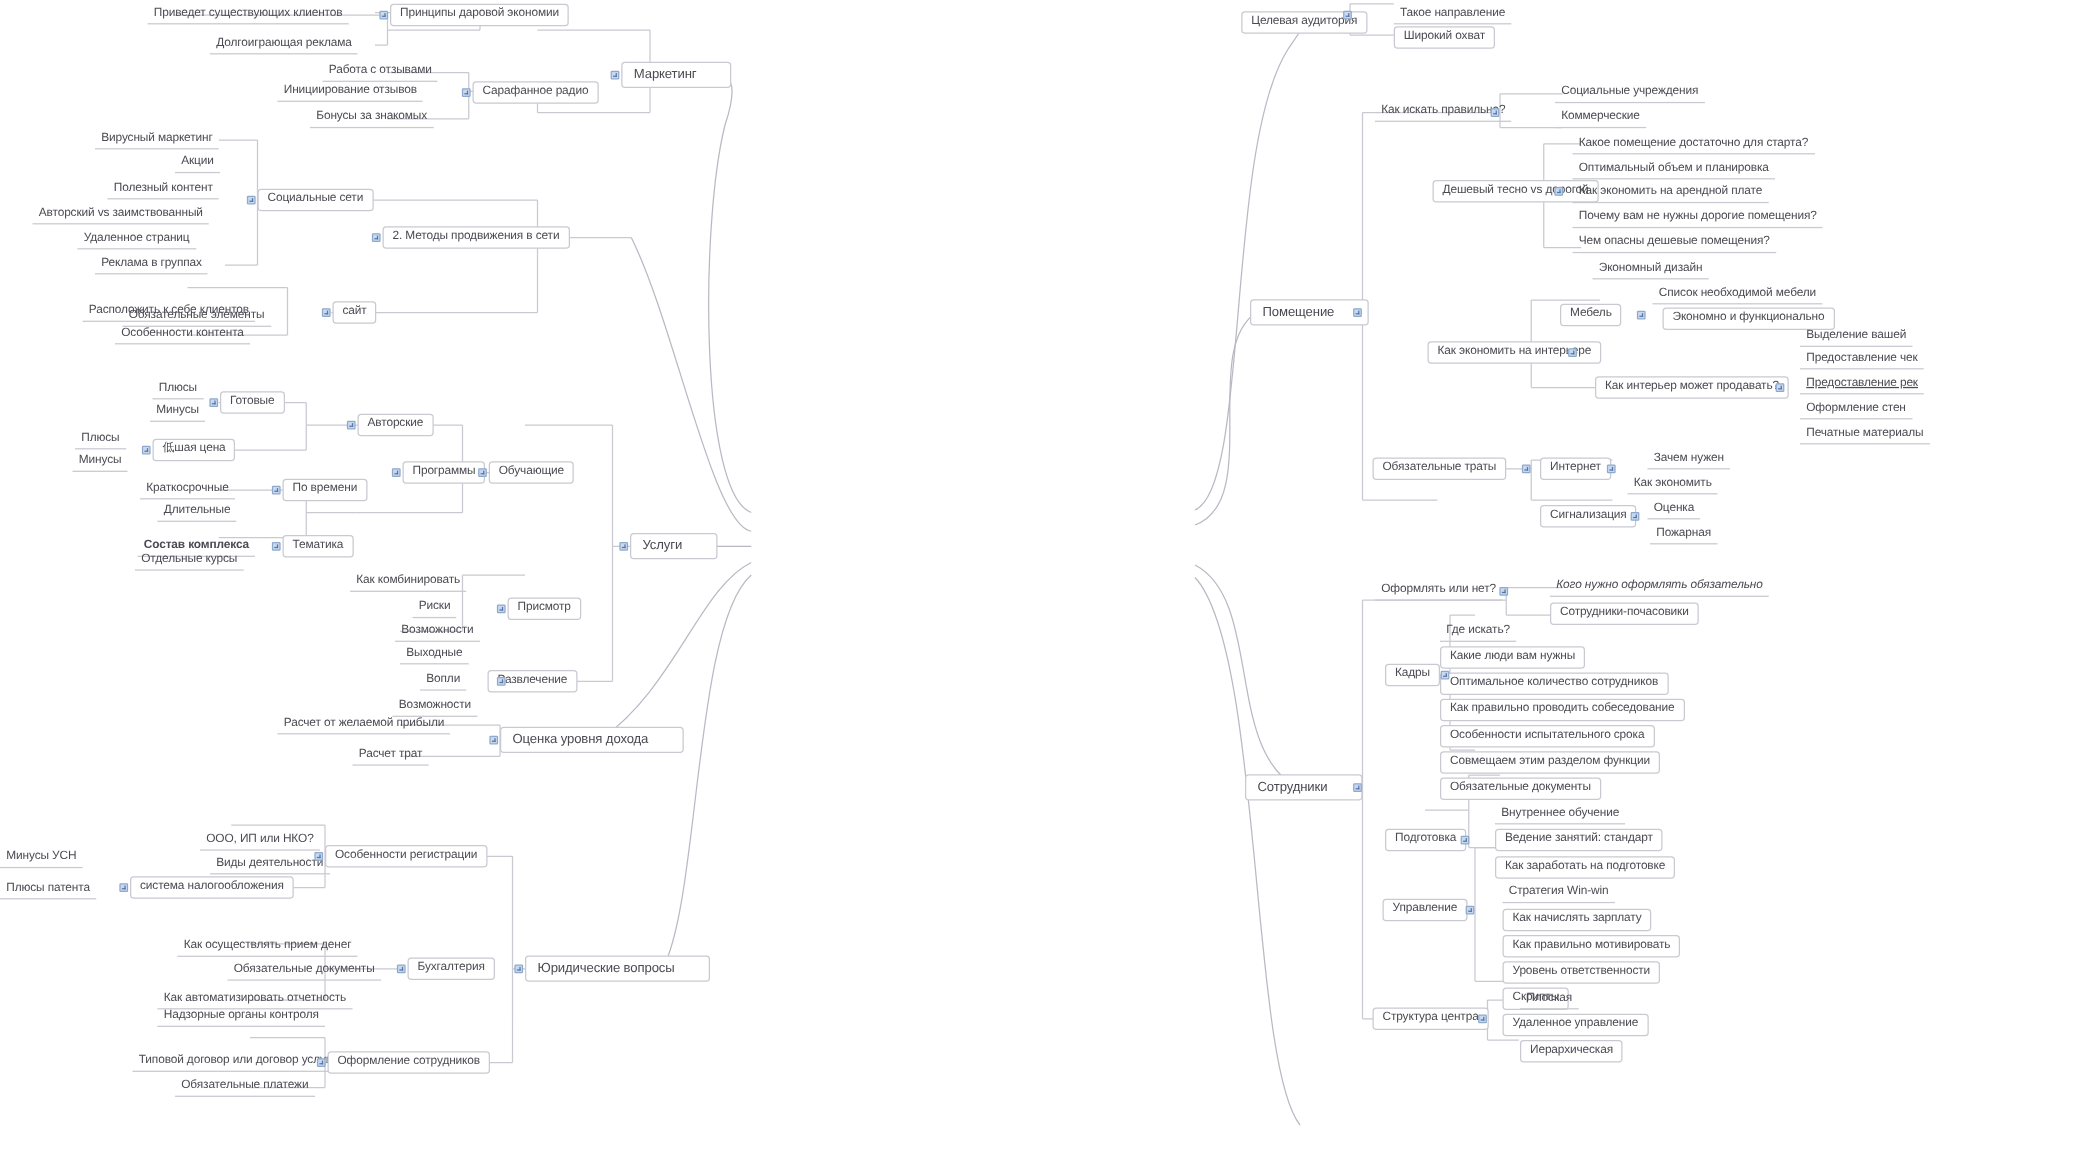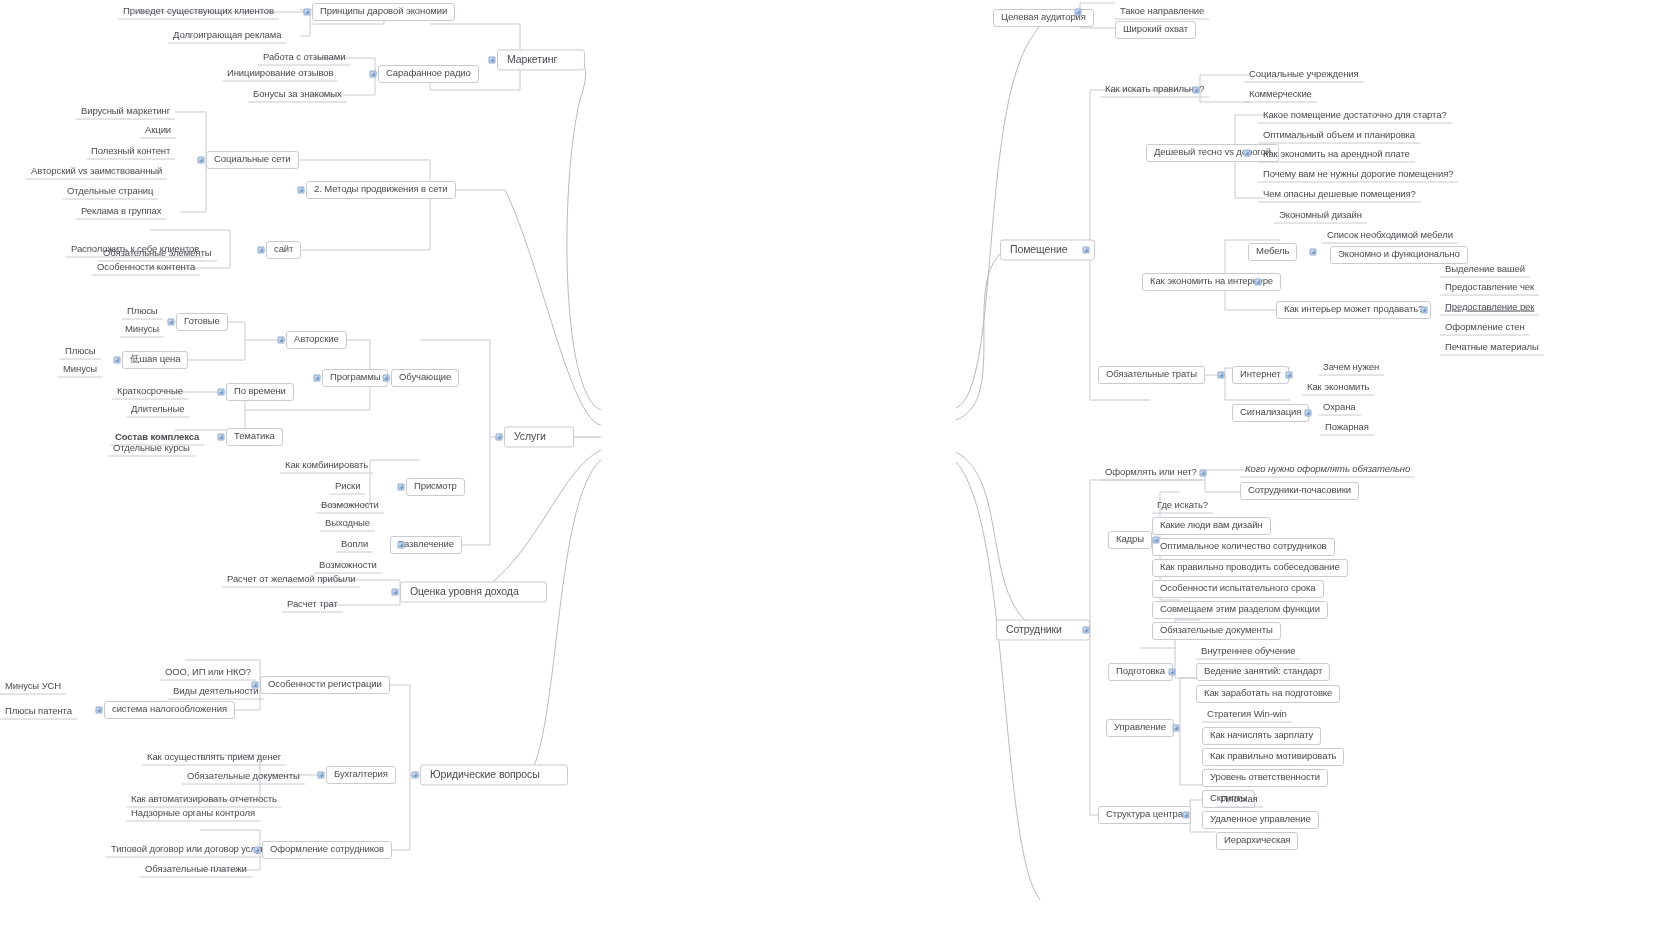--- a/index.html
+++ b/index.html
@@ -180,21 +180,21 @@
   <div class="node boxed" style="left:378px; top:74px;">Сарафанное радио</div>
   <div class="marker" style="left:373px; top:74px;"></div>
   <div class="node leaf" style="left:248px; top:95px;">Бонусы за знакомых</div>
   <div class="node boxed big" style="left:497px; top:60px;">Маркетинг</div>
   <div class="marker" style="left:492px; top:60px;"></div>
 
   <div class="node leaf" style="left:76px; top:112px;">Вирусный маркетинг</div>
   <div class="node leaf" style="left:140px; top:131px;">Акции</div>
   <div class="node leaf" style="left:86px; top:152px;">Полезный контент</div>
   <div class="node leaf" style="left:26px; top:172px;">Авторский vs заимствованный</div>
-  <div class="node leaf" style="left:62px; top:192px;">Отдельные страниц</div>
+  <div class="node leaf" style="left:62px; top:192px;">Удаленное страниц</div>
   <div class="node leaf" style="left:76px; top:212px;">Реклама в группах</div>
   <div class="node boxed" style="left:206px; top:160px;">Социальные сети</div>
   <div class="marker" style="left:201px; top:160px;"></div>
   <div class="node leaf" style="left:98px; top:230px;margin-top:24px;">Обязательные элементы</div>
   <div class="node leaf" style="left:66px; top:250px;">Расположить к себе клиентов</div>
   <div class="node boxed" style="left:266px; top:250px;">сайт</div>
   <div class="marker" style="left:261px; top:250px;"></div>
   <div class="node leaf" style="left:92px; top:268px;">Особенности контента</div>
   <div class="node boxed" style="left:306px; top:190px;">2. Методы продвижения в сети</div>
   <div class="marker" style="left:301px; top:190px;"></div>
@@ -296,35 +296,35 @@
   <div class="node leaf" style="left:1440px; top:308px;text-decoration:underline;">Предоставление рек</div>
   <div class="node leaf" style="left:1440px; top:328px;">Оформление стен</div>
   <div class="node leaf" style="left:1440px; top:348px;">Печатные материалы</div>
 
   <div class="node leaf" style="left:1318px; top:368px;">Зачем нужен</div>
   <div class="node boxed" style="left:1232px; top:375px;">Интернет</div>
   <div class="marker" style="left:1289px; top:375px;"></div>
   <div class="node leaf" style="left:1302px; top:388px;">Как экономить</div>
   <div class="node boxed" style="left:1098px; top:375px;">Обязательные траты</div>
   <div class="marker" style="left:1221px; top:375px;"></div>
-  <div class="node leaf" style="left:1318px; top:408px;">Охрана</div>
+  <div class="node leaf" style="left:1318px; top:408px;">Оценка</div>
   <div class="node boxed" style="left:1232px; top:413px;">Сигнализация</div>
   <div class="marker" style="left:1308px; top:413px;"></div>
   <div class="node leaf" style="left:1320px; top:428px;">Пожарная</div>
 
   <div class="node boxed big" style="left:996px; top:630px;">Сотрудники</div>
   <div class="marker" style="left:1086px; top:630px;"></div>
 
   <div class="node leaf" style="left:1100px; top:473px;">Оформлять или нет?</div>
   <div class="marker" style="left:1203px; top:473px;"></div>
   <div class="node leaf" style="left:1240px; top:470px;font-style:italic;">Кого нужно оформлять обязательно</div>
   <div class="node boxed" style="left:1240px; top:491px;">Сотрудники-почасовики</div>
 
   <div class="node leaf" style="left:1152px; top:506px;">Где искать?</div>
-  <div class="node boxed" style="left:1152px; top:526px;">Какие люди вам дизайн</div>
+  <div class="node boxed" style="left:1152px; top:526px;">Какие люди вам нужны</div>
   <div class="node boxed" style="left:1152px; top:547px;">Оптимальное количество сотрудников</div>
   <div class="node boxed" style="left:1108px; top:540px;">Кадры</div>
   <div class="marker" style="left:1156px; top:540px;"></div>
   <div class="node boxed" style="left:1152px; top:568px;">Как правильно проводить собеседование</div>
   <div class="node boxed" style="left:1152px; top:589px;">Особенности испытательного срока</div>
   <div class="node boxed" style="left:1152px; top:610px;">Совмещаем этим разделом функции</div>
   <div class="node boxed" style="left:1152px; top:631px;">Обязательные документы</div>
 
   <div class="node leaf" style="left:1196px; top:652px;">Внутреннее обучение</div>
   <div class="node boxed" style="left:1108px; top:672px;">Подготовка</div>

